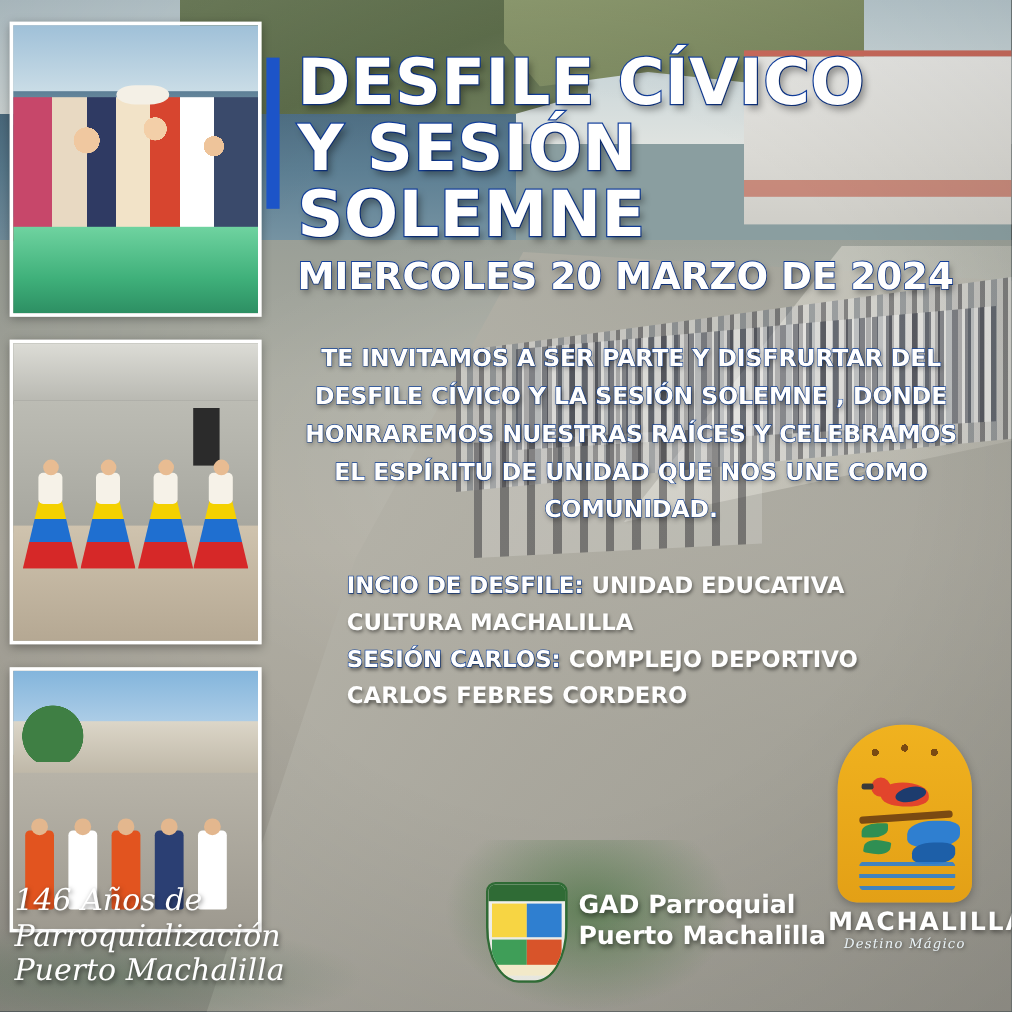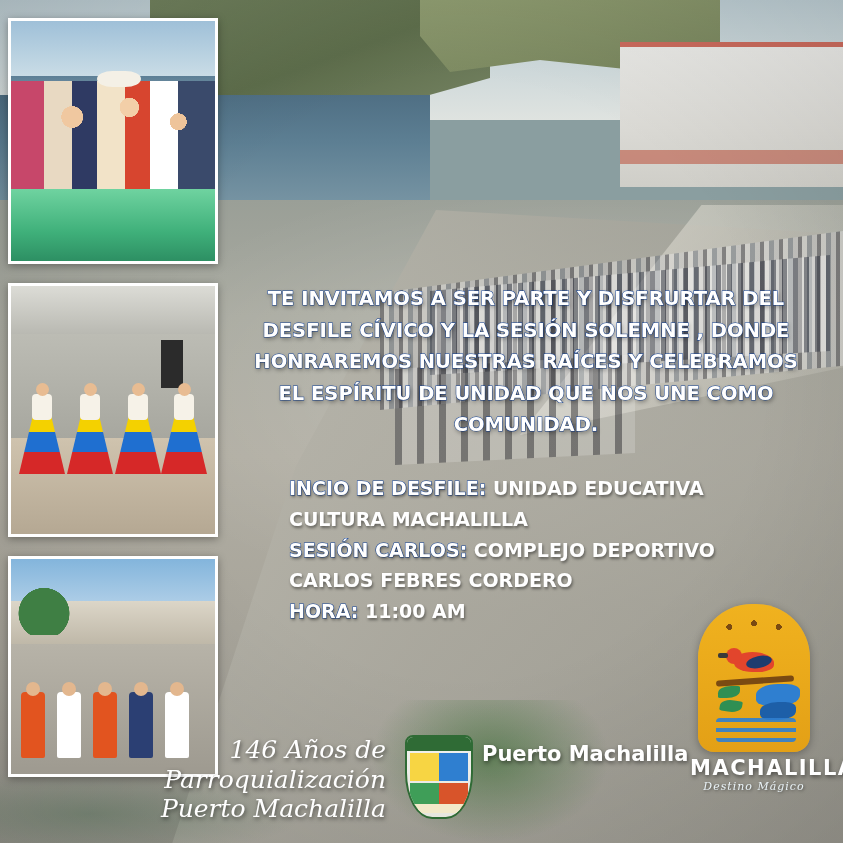--- a/index.html
+++ b/index.html
@@ -193,24 +193,24 @@
   .p3-m .body { position:absolute; bottom:0; left:2px; width:24px; height:66px;
     background:#e2541f; border-radius:4px 4px 2px 2px; }
   .p3-m .head { position:absolute; bottom:62px; left:7px; width:14px; height:14px;
     background:#e3b78e; border-radius:50%; }
   .p3-m.w .body { background:#ffffff; }
   .p3-m.b .body { background:#2b3f73; }
   .p3-m1{left:8px;} .p3-m2{left:44px;} .p3-m3{left:80px;} .p3-m4{left:116px;} .p3-m5{left:152px;}
 
   .photo-caption {
     position: absolute;
-    left: 26px;
+    left: 12px;
     top: 735px;
     width: 360px;
-    text-align: right;
+    text-align: left;
     color: #ffffff;
     font-family: "DejaVu Serif", serif;
     font-style: italic;
     font-size: 25px;
     line-height: 1.18;
     text-shadow: 1px 2px 4px rgba(0,0,0,.55);
   }
 
   
   .title-block {
@@ -482,49 +482,54 @@
         <div class="head"></div>
       </div>
     </div>
   </div>
 
   <div class="photo-caption">
     <div>146 Años de Parroquialización</div>
     <div>Puerto Machalilla</div>
   </div>
 
+  <div class="title-block">
+    <div class="title-bar"></div>
+    <h1 class="main-title">
+      <span>DESFILE CÍVICO</span>
+      <span class="l2">Y SESIÓN SOLEMNE</span>
+    </h1>
+    <div class="date-line">MIERCOLES 20 MARZO DE 2024</div>
+  </div>
 
   <div class="invite">TE INVITAMOS A SER PARTE Y DISFRURTAR DEL DESFILE CÍVICO Y LA SESIÓN SOLEMNE , DONDE HONRAREMOS NUESTRAS RAÍCES Y CELEBRAMOS EL ESPÍRITU DE UNIDAD QUE NOS UNE COMO COMUNIDAD.</div>
 
   <div class="details">
     <p>
       <span class="lbl">INCIO  DE DESFILE:</span>
       <span class="val">UNIDAD EDUCATIVA CULTURA MACHALILLA</span>
     </p>
     <p>
       <span class="lbl">SESIÓN CARLOS:</span>
       <span class="val">COMPLEJO DEPORTIVO CARLOS FEBRES CORDERO</span>
     </p>
-    <p>
-      <span class="lbl">HORA:</span>
-      <span class="val">11:00 AM</span>
-    </p>
   </div>
 
   <div class="gad-logo">
     <div class="shield">
       <div class="band-top"></div>
       <div class="q1"></div>
       <div class="q2"></div>
       <div class="q3"></div>
       <div class="q4"></div>
       <div class="ribbon"></div>
     </div>
   </div>
   <div class="gad-text">
+    <div>GAD Parroquial</div>
     <div>Puerto Machalilla</div>
   </div>
 
   <div class="machalilla-logo">
     <div class="ml-badge">
       <div class="ml-top-dots"></div>
       <div class="ml-bird">
         <div class="b-body"></div>
         <div class="b-wing"></div>
         <div class="b-head"></div>

